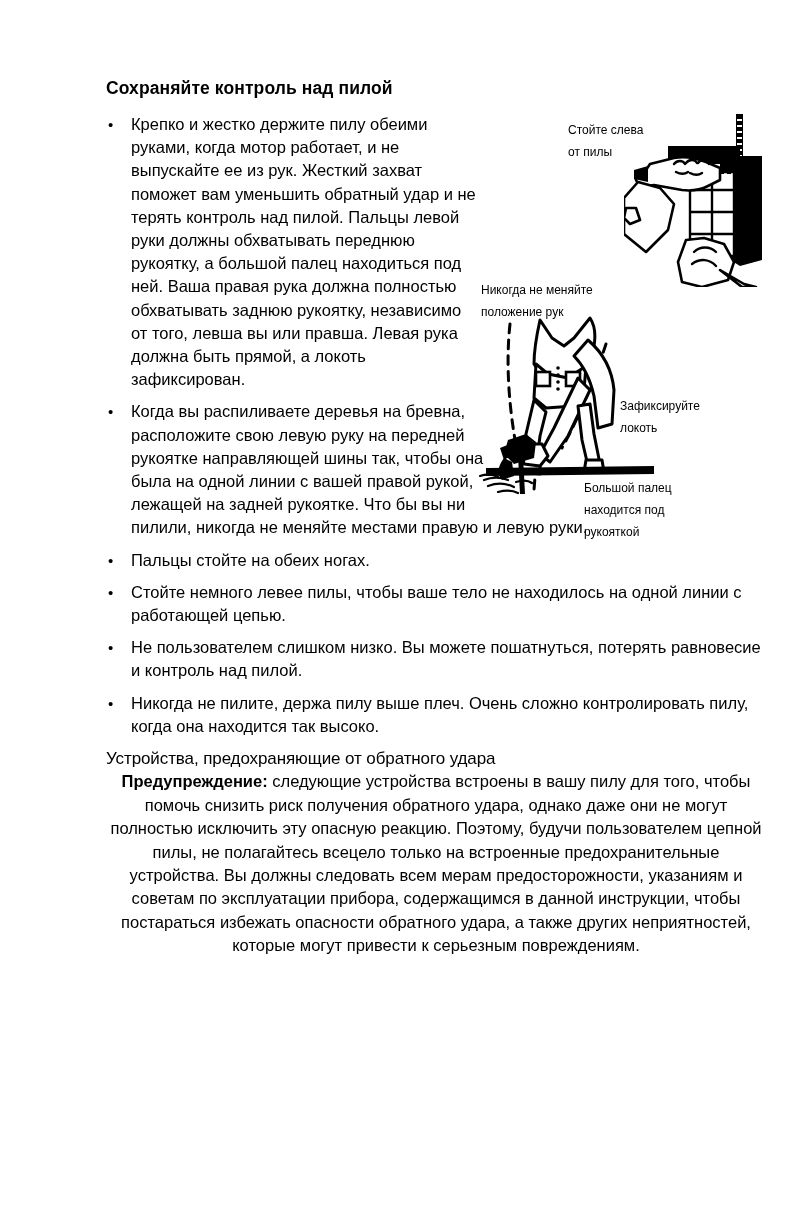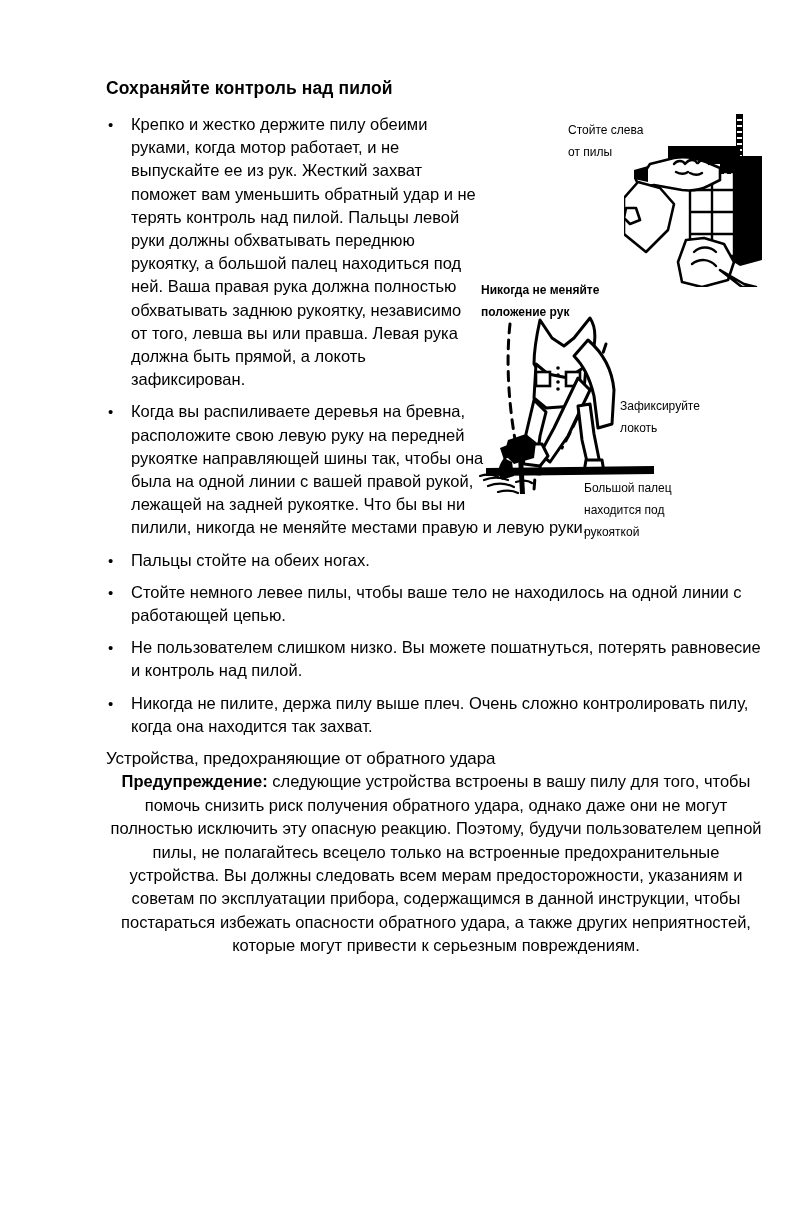--- a/index.html
+++ b/index.html
@@ -86,21 +86,21 @@
   .para b { font-weight: bold; }
 
   
   .caption {
     position: absolute;
     font-size: 12px;
     line-height: 22px;
     white-space: pre-line;
   }
   #caption-stand-left  { left: 536px; top: 119px; }
-  #caption-never-swap  { left: 449px; top: 279px; font-weight: bold; }
+  #caption-never-swap  { left: 449px; top: 279px; }
   #caption-lock-elbow  { left: 588px; top: 395px; }
   #caption-thumb-under { left: 552px; top: 477px; }
 
   
   .figure {
     position: absolute;
   }
   #figure-grip-top  { left: 592px; top: 112px;  width: 150px; height: 175px; }
   #figure-stance    { left: 446px; top: 316px;  width: 190px; height: 180px; }
   .figure svg { display: block; width: 100%; height: 100%; }
@@ -131,21 +131,21 @@
       <li>
         <span class="dot">•</span>
         <span>Стойте немного левее пилы, чтобы ваше тело не находилось на одной линии с работающей цепью.</span>
       </li>
       <li>
         <span class="dot">•</span>
         <span>Не пользователем слишком низко. Вы можете пошатнуться, потерять равновесие и контроль над пилой.</span>
       </li>
       <li>
         <span class="dot">•</span>
-        <span>Никогда не пилите, держа пилу выше плеч. Очень сложно контролировать пилу, когда она находится так захват.</span>
+        <span>Никогда не пилите, держа пилу выше плеч. Очень сложно контролировать пилу, когда она находится так высоко.</span>
       </li>
     </ul>
 
     <h2 class="section-title-2">Устройства, предохраняющие от обратного удара</h2>
 
     <p class="para"><b>Предупреждение:</b><span> следующие устройства встроены в вашу пилу для того, чтобы помочь снизить риск получения обратного удара, однако даже они не могут полностью исключить эту опасную реакцию. Поэтому, будучи пользователем цепной пилы, не полагайтесь всецело только на встроенные предохранительные устройства. Вы должны следовать всем мерам предосторожности, указаниям и советам по эксплуатации прибора, содержащимся в данной инструкции, чтобы постараться избежать опасности обратного удара, а также других неприятностей, которые могут привести к серьезным повреждениям.</span></p>
 
   </div>
 
   <div class="figure" id="figure-grip-top">

